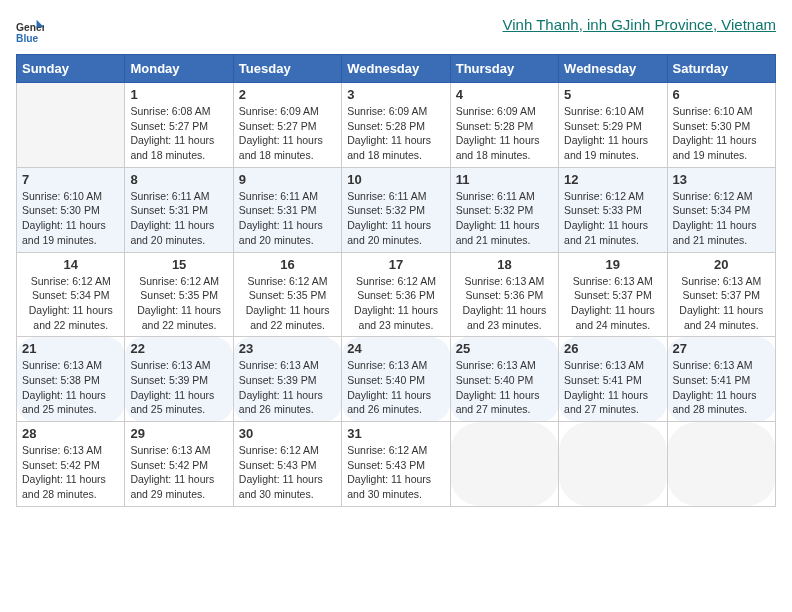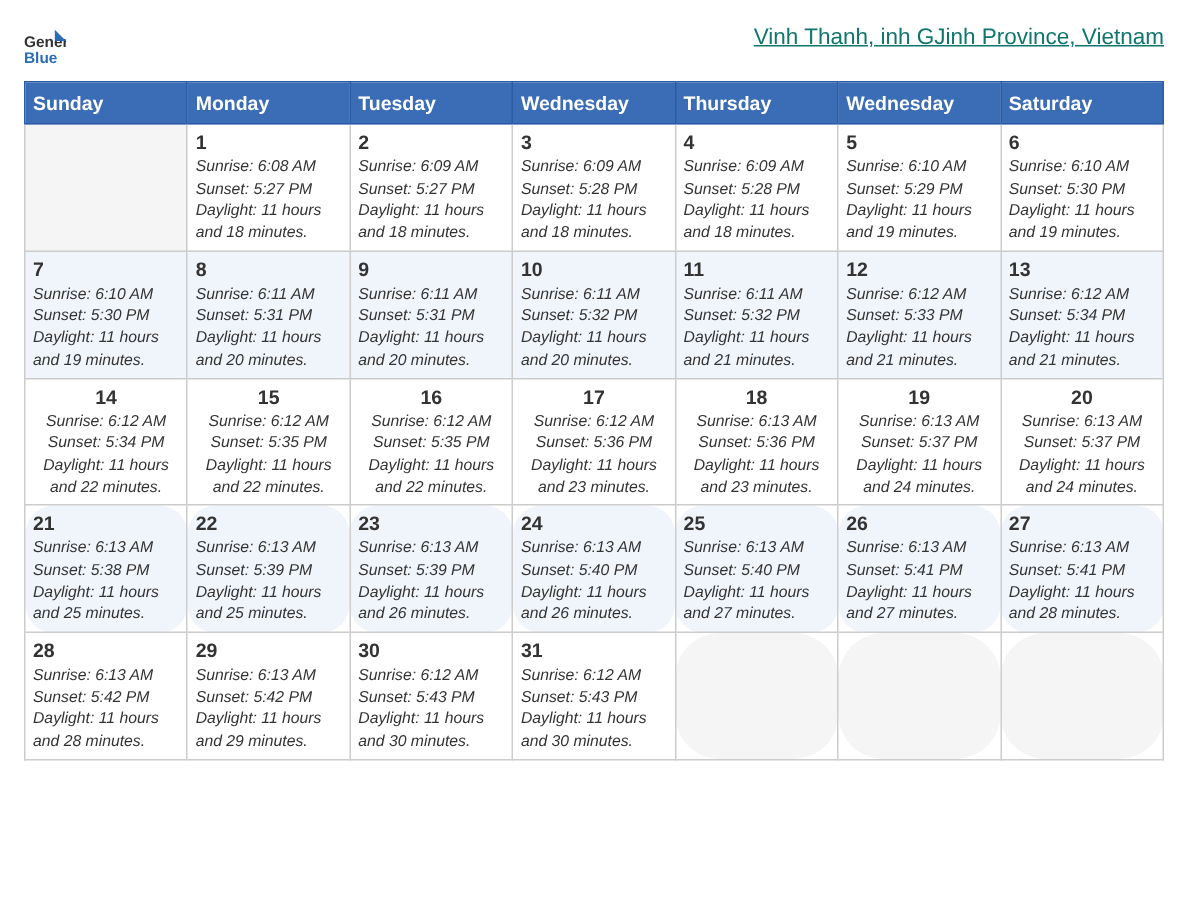--- a/index.html
+++ b/index.html
@@ -69,21 +69,20 @@
     .day-number {
       font-weight: bold;
       font-size: 13px;
       display: block;
       margin-bottom: 2px;
     }
     .day-info {
       font-size: 10.5px;
       line-height: 1.4;
       color: #333;
-      font-style: italic;
     }
     tr:nth-child(odd) td:not(.empty) {
       background: #fff;
     }
     tr:nth-child(even) td:not(.empty) {
       background: #f0f4fb;
     }
     
     .row-1 td { background: #fff; }
     .row-2 td { background: #edf2f9; }

